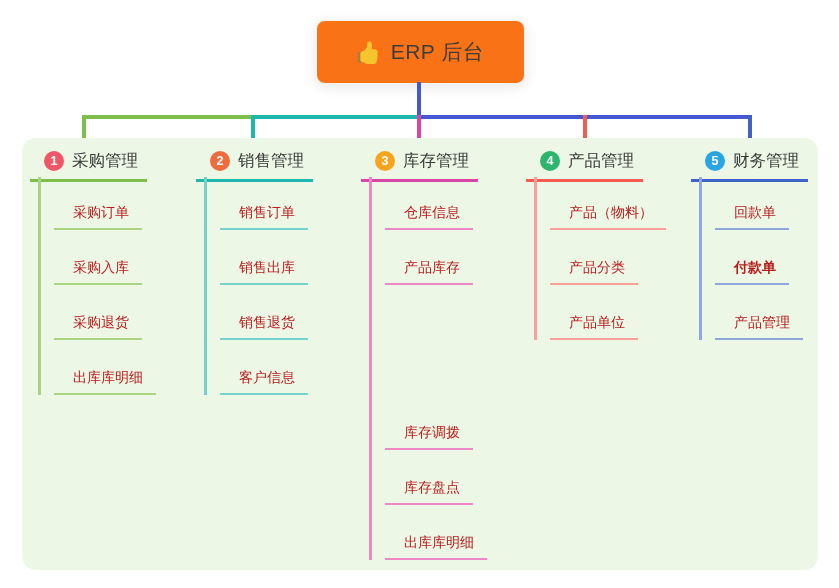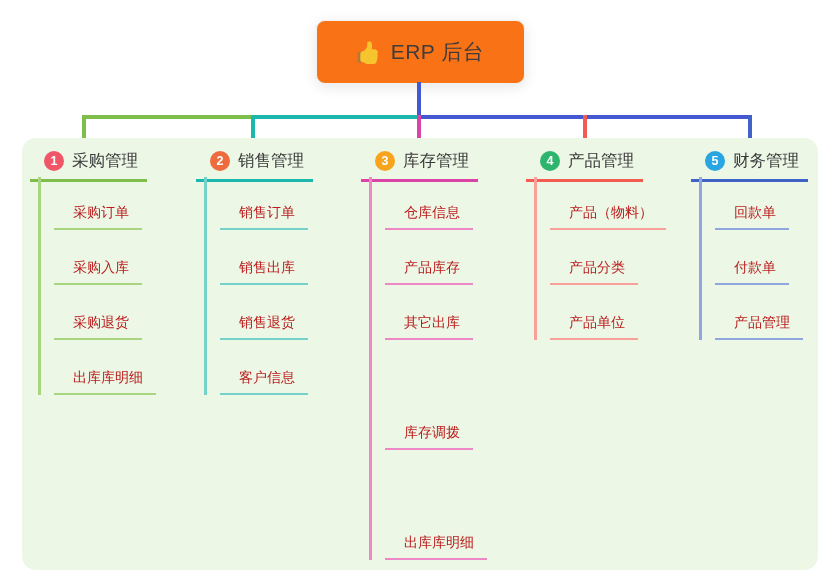--- a/index.html
+++ b/index.html
@@ -99,22 +99,22 @@
 </div>
 
 <div class="branch" style="left: 361px; --badge: #f8a41c; --line: #d944a5; --light: #ee87c5;">
   <div class="bhead">
     <span class="badge">3</span>
     <span class="blabel">库存管理</span>
   </div>
   <div class="vline" style="height:383px;"></div>
   <div class="child" style="top:58px;">仓库信息</div>
   <div class="child" style="top:113px;">产品库存</div>
-  <div class="child" style="top:168px;">其它出库</div>
   <div class="child" style="top:278px;">库存调拨</div>
+  <div class="child" style="top:333px;">库存盘点</div>
   <div class="child" style="top:388px;">出库库明细</div>
 </div>
 
 <div class="branch" style="left: 526px; --badge: #2db56d; --line: #f45b51; --light: #f8a099;">
   <div class="bhead">
     <span class="badge">4</span>
     <span class="blabel">产品管理</span>
   </div>
   <div class="vline" style="height:163px;"></div>
   <div class="child" style="top:58px;">产品（物料）</div>
@@ -122,15 +122,15 @@
   <div class="child" style="top:168px;text-align:center;">产品单位</div>
 </div>
 
 <div class="branch" style="left: 691px; --badge: #29a6e1; --line: #3f63c9; --light: #8fa7de;">
   <div class="bhead">
     <span class="badge">5</span>
     <span class="blabel">财务管理</span>
   </div>
   <div class="vline" style="height:163px;"></div>
   <div class="child" style="top:58px;">回款单</div>
-  <div class="child" style="top:113px;">付款单</div>
+  <div class="child" style="top:113px;font-weight:bold;">付款单</div>
   <div class="child" style="top:168px;">产品管理</div>
 </div>
 
 </body></html>

